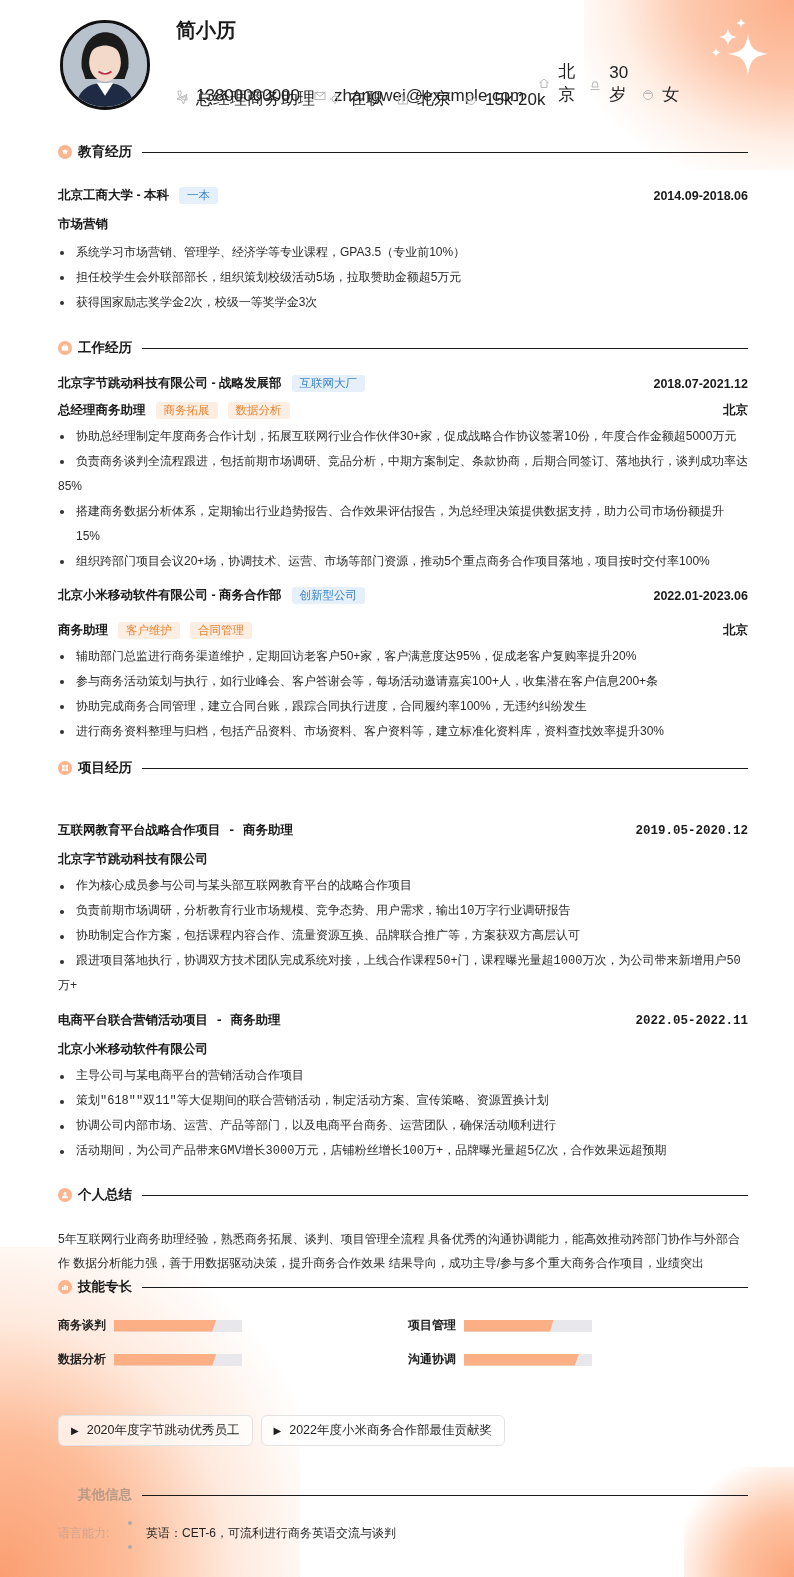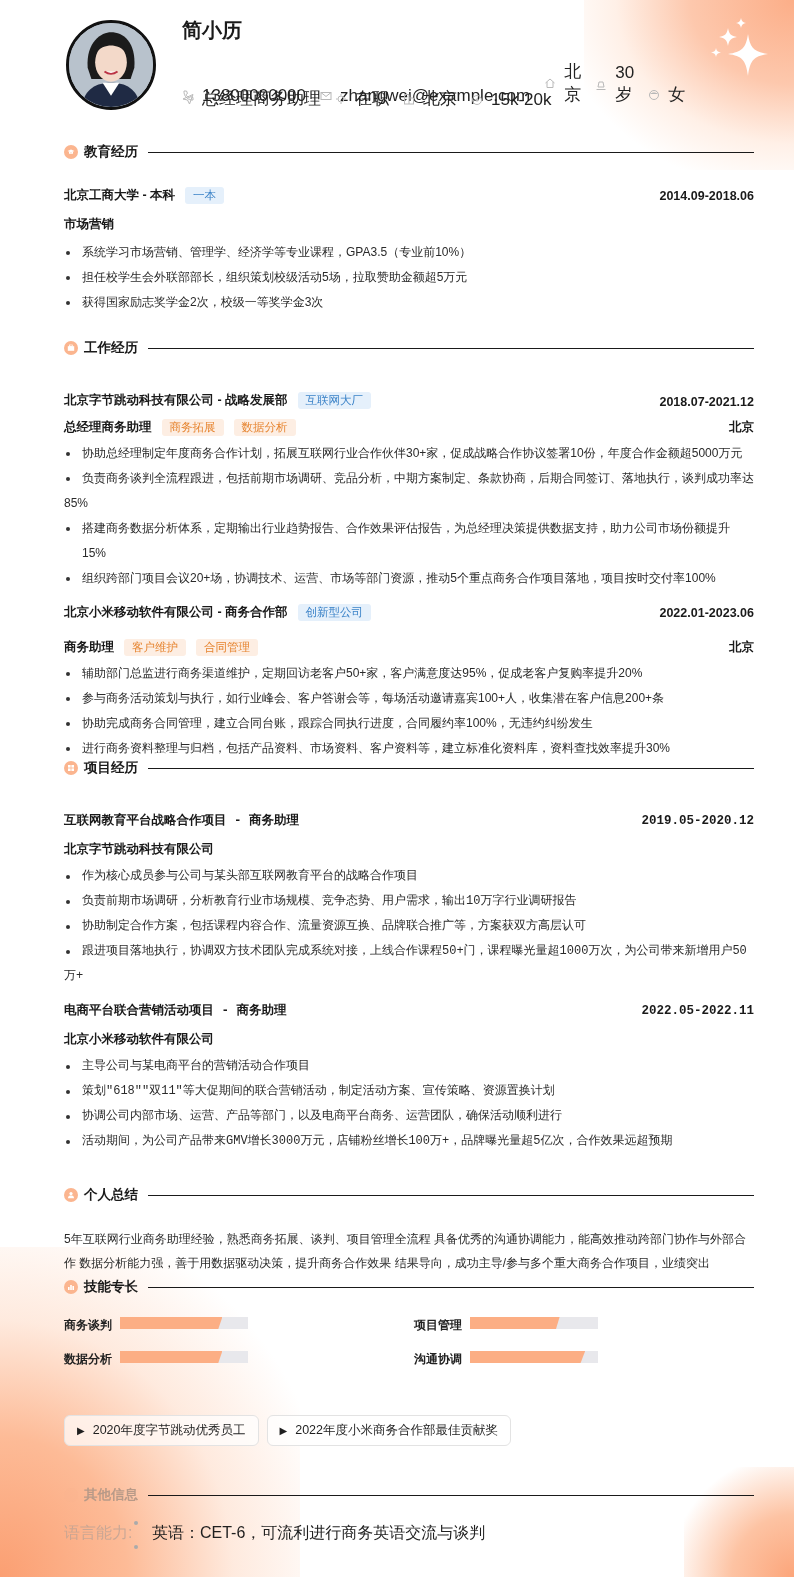--- a/index.html
+++ b/index.html
@@ -21,21 +21,21 @@
     background: radial-gradient(ellipse at 0% 100%, #fb9f72 0%, #fdbb97 30%, rgba(254,220,200,0.6) 55%, rgba(255,255,255,0) 80%);
     pointer-events: none;
   }
   .bg-br {
     position: absolute; right: 0; bottom: 0; width: 110px; height: 110px;
     background: radial-gradient(ellipse at 100% 100%, #fca57a 0%, #fdc3a3 40%, rgba(255,255,255,0) 80%);
     pointer-events: none;
   }
   .sparkle { position: absolute; right: 22px; top: 16px; width: 64px; height: 66px; }
 
-  .page { position: absolute; left: 14px; top: 0; width: 685px; height: 1577px; }
+  .page { position: absolute; left: 8px; top: 0; width: 685px; height: 1577px; }
 
   
   .avatar {
     position: absolute; left: 52px; top: 20px; width: 90px; height: 90px;
     border-radius: 50%; border: 3px solid #111; overflow: hidden;
     background: #b9c2cc;
   }
   .name { position: absolute; left: 168px; top: 17px; font-size: 20px; font-weight: bold; color: #1a1a1a; }
   .info-row { position: absolute; left: 168px; display: flex; align-items: flex-end; font-size: 17px; color: #222; }
   .info-row.r1 { top: 60px; }
@@ -61,29 +61,29 @@
   .date { font-weight: bold; font-size: 12.5px; color: #1a1a1a; }
 
   ul.bullets { list-style: none; }
   ul.bullets li { position: relative; padding-left: 18px; font-size: 12px; line-height: 25px; color: #2a2a2a; }
   ul.bullets li::before { content: ""; position: absolute; left: 2px; top: 11px; width: 4px; height: 4px; border-radius: 50%; background: #333; }
   ul.bullets li.wrap { padding-left: 0; text-indent: 18px; }
   ul.bullets li.wrap::before { left: 2px; }
 
   .summary { font-size: 12px; line-height: 24px; color: #2a2a2a; }
 
-  .skill { position: absolute; display: flex; }
+  .skill { position: absolute; display: flex; align-items: center; }
   .skill-name { font-size: 12px; font-weight: bold; width: 56px; color: #222; }
   .skill-bar { width: 128px; height: 12px; background: #e8e8ec; position: relative; }
   .skill-fill { position: absolute; left: 0; top: 0; height: 12px; background: #fcae84; clip-path: polygon(0 0, 100% 0, 96% 100%, 0 100%); }
 
   .award { display: inline-flex; align-items: center; border: 1px solid #e3e3e3; border-radius: 6px; padding: 0 12px; height: 31px; font-size: 12.5px; background: rgba(255,255,255,0.7); margin-right: 8px; }
   .award .tri { font-size: 10px; margin-right: 8px; }
 
-  .other-row { display: flex; font-size: 16px; line-height: 24px; }
+  .other-row { display: flex; font-size: 12px; line-height: 24px; }
   .other-label { width: 70px; color: #b5a095; opacity: 0.7; }
   .other-dot { width: 4px; height: 4px; border-radius: 50%; background: #aaa; margin-right: 14px; }
 </style>
 </head>
 <body>
 
 <div class="bg-tr"></div>
 <div class="bg-bl"></div>
 <div class="bg-br"></div>
 <svg class="sparkle" viewBox="0 0 64 66">
@@ -221,21 +221,21 @@
       <span class="sec-icon">
           <svg viewBox="0 0 8 8">
             <rect x="0.8" y="2.2" width="6.4" height="4.6" fill="#fff"></rect>
             <rect x="2.6" y="1" width="2.8" height="1.4" fill="none" stroke="#fff" stroke-width="0.7"></rect>
           </svg>
         </span>
       <span class="sec-title">工作经历</span>
       <span class="sec-line"></span>
     </div>
 
-    <div class="row" style="margin-top:34px;align-items:flex-end;">
+    <div class="row" style="margin-top:17px;">
       <div class="row-left">
         <span class="bold">北京字节跳动科技有限公司 - 战略发展部</span>
         <span class="tag blue">互联网大厂</span>
       </div>
       <span class="date">2018.07-2021.12</span>
     </div>
     <div class="row" style="margin-top:10px;">
       <div class="row-left">
         <span class="bold">总经理商务助理</span>
         <span class="tag orange">商务拓展</span>
@@ -280,21 +280,21 @@
             <rect x="1" y="1" width="2.6" height="2.6" fill="#fff"></rect>
             <rect x="4.4" y="1" width="2.6" height="2.6" fill="#fff"></rect>
             <rect x="1" y="4.4" width="2.6" height="2.6" fill="#fff"></rect>
             <rect x="4.4" y="4.4" width="2.6" height="2.6" fill="#fff"></rect>
           </svg>
         </span>
       <span class="sec-title">项目经历</span>
       <span class="sec-line"></span>
     </div>
 
-    <div class="row" style="margin-top:34px;text-align:right;">
+    <div class="row" style="margin-top:44px;text-align:right;">
       <span class="bold">互联网教育平台战略合作项目 - 商务助理</span>
       <span class="date">2019.05-2020.12</span>
     </div>
     <div class="bold" style="margin-top:12px;">北京字节跳动科技有限公司</div>
     <ul class="bullets" style="margin-top:6px;">
       <li>作为核心成员参与公司与某头部互联网教育平台的战略合作项目</li>
       <li>负责前期市场调研，分析教育行业市场规模、竞争态势、用户需求，输出10万字行业调研报告</li>
       <li>协助制定合作方案，包括课程内容合作、流量资源互换、品牌联合推广等，方案获双方高层认可</li>
       <li class="wrap">跟进项目落地执行，协调双方技术团队完成系统对接，上线合作课程50+门，课程曝光量超1000万次，为公司带来新增用户50万+</li>
     </ul>

